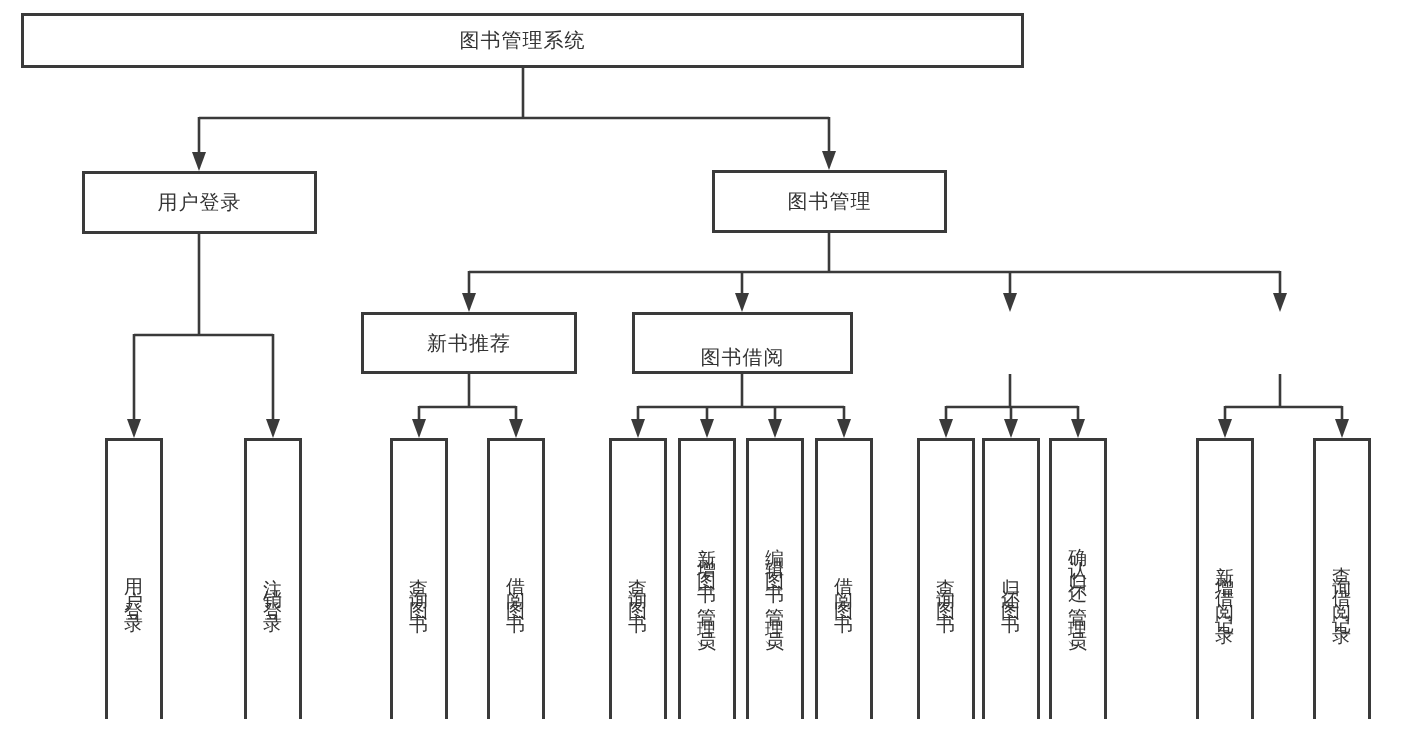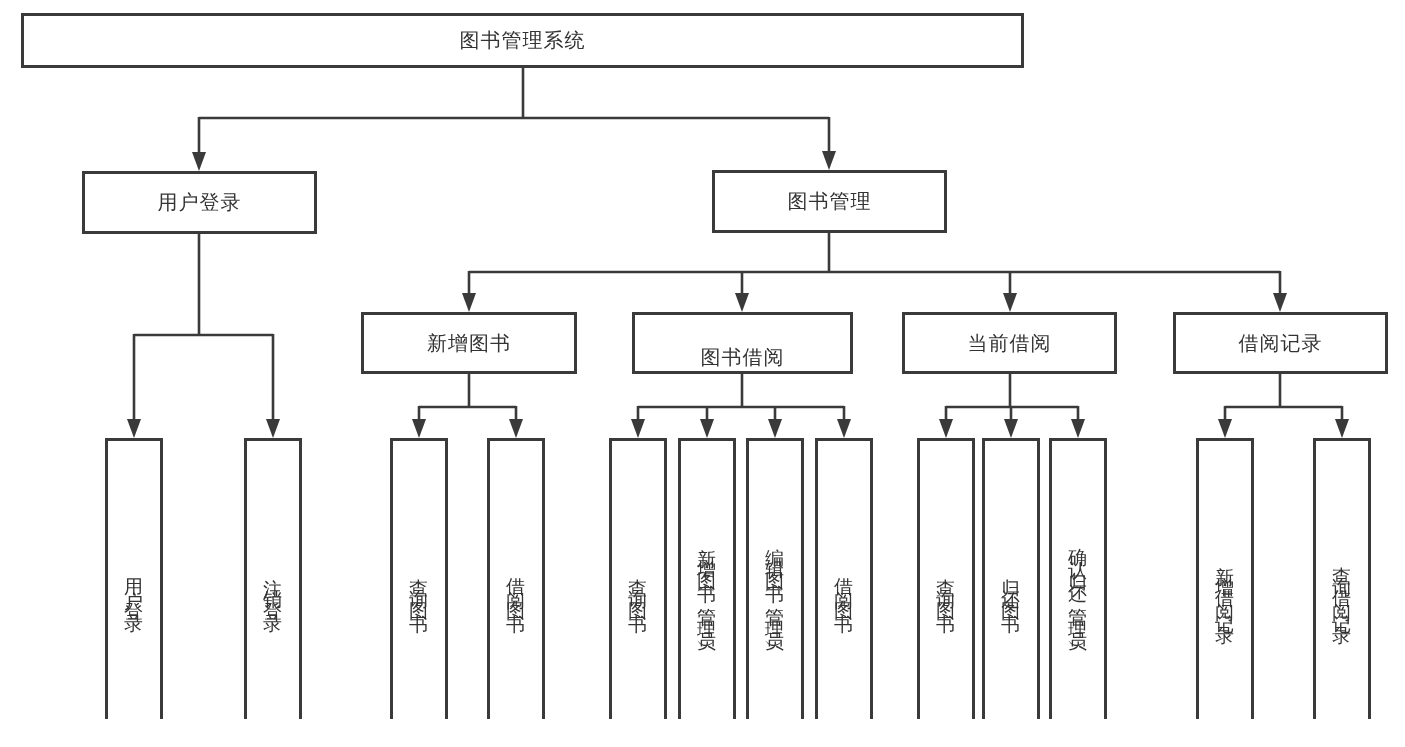--- a/index.html
+++ b/index.html
@@ -119,30 +119,24 @@
   </div>
 
   <div class="hbox" style="left:82px;top:171px;width:235px;height:63px;">
     <span>用户登录</span>
   </div>
   <div class="hbox" style="left:712px;top:170px;width:235px;height:63px;text-align:right;">
     <span>图书管理</span>
   </div>
 
   <div class="hbox" style="left:361px;top:312px;width:216px;height:62px;">
-    <span>新增图书</span>
+    <span>新书推荐</span>
   </div>
   <div class="hbox" style="left:632px;top:312px;width:221px;height:62px;align-items:flex-end;">
     <span>图书借阅</span>
-  </div>
-  <div class="hbox" style="left:902px;top:312px;width:215px;height:62px;">
-    <span>当前借阅</span>
-  </div>
-  <div class="hbox" style="left:1173px;top:312px;width:215px;height:62px;">
-    <span>借阅记录</span>
   </div>
 
   <div class="vbox" style="left:105px;top:438px;width:58px;height:297px;">
     <span>用户登录</span>
   </div>
   <div class="vbox" style="left:244px;top:438px;width:58px;height:297px;">
     <span>注销登录</span>
   </div>
 
   <div class="vbox" style="left:390px;top:438px;width:58px;height:297px;">

